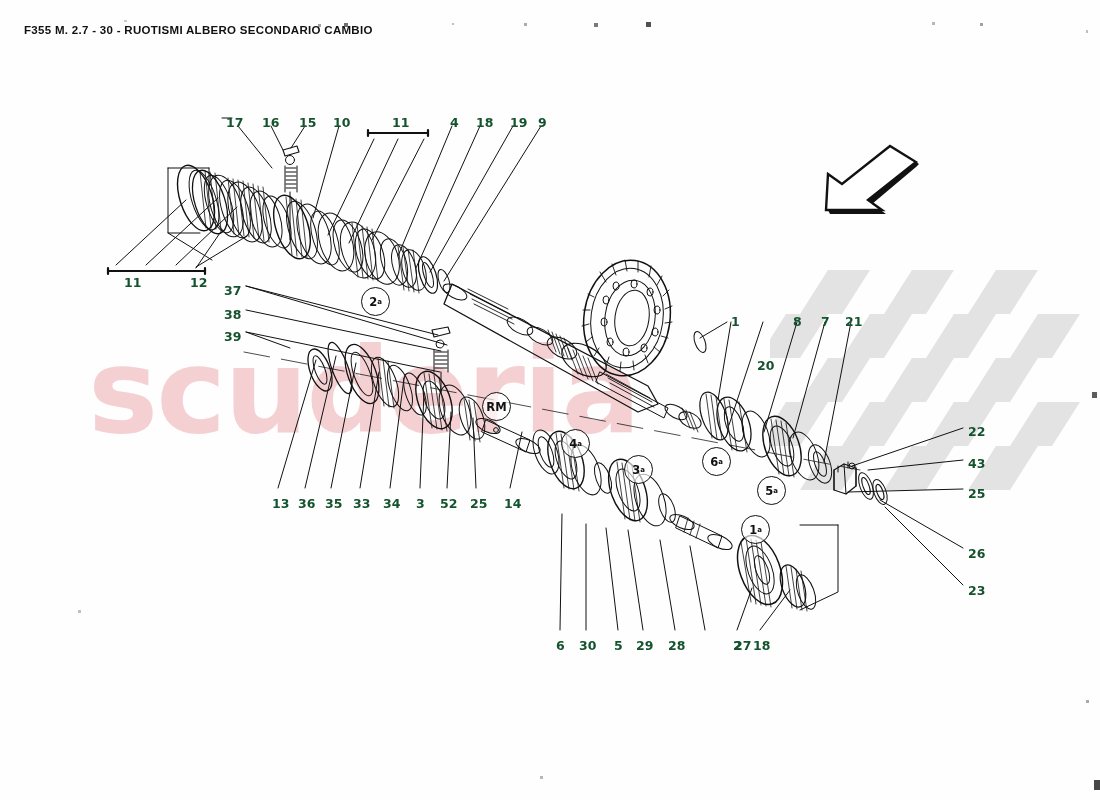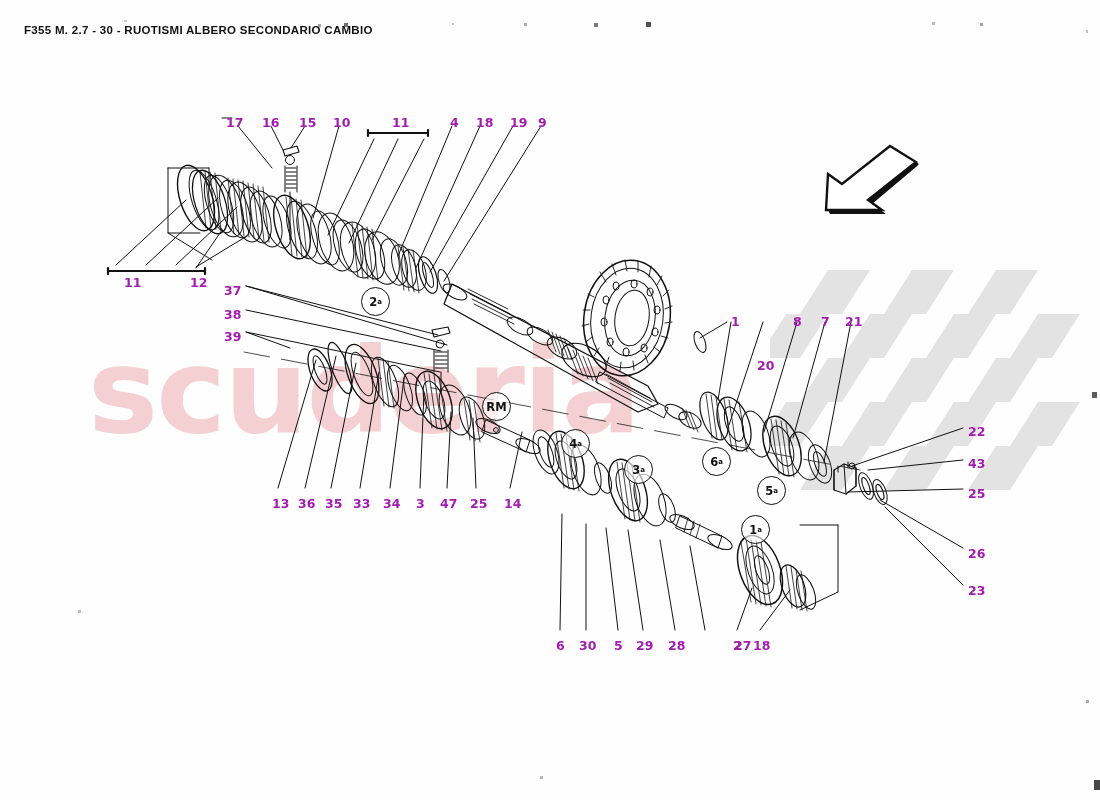--- a/index.html
+++ b/index.html
@@ -31,21 +31,21 @@
   .flag{position:absolute;left:770px;top:270px;width:330px;height:260px;pointer-events:none;}
 
   
   .arrow{position:absolute;left:812px;top:138px;width:120px;height:80px;}
 
   
   .art{position:absolute;left:0;top:0;width:1100px;height:800px;pointer-events:none;}
 
   
   .lbl{
-    position:absolute;font-size:12.5px;font-weight:bold;color:#a21caf;
+    position:absolute;font-size:12.5px;font-weight:bold;color:#14532d;
     white-space:nowrap;font-family:"DejaVu Sans",sans-serif;
   }
   
   .gmark{
     position:absolute;width:27px;height:27px;border:1.4px solid #111;border-radius:50%;
     font-size:11.5px;font-weight:bold;color:#111;
     display:flex;align-items:center;justify-content:center;
     background:rgba(255,255,255,.65);
     font-family:"DejaVu Sans",sans-serif;
   }
@@ -475,21 +475,21 @@
   <div class="lbl" style="left:224px;top:283px;">37</div>
   <div class="lbl" style="left:224px;top:307px;">38</div>
   <div class="lbl" style="left:224px;top:329px;">39</div>
 
   <div class="lbl" style="left:272px;top:496px;">13</div>
   <div class="lbl" style="left:298px;top:496px;">36</div>
   <div class="lbl" style="left:325px;top:496px;">35</div>
   <div class="lbl" style="left:353px;top:496px;">33</div>
   <div class="lbl" style="left:383px;top:496px;">34</div>
   <div class="lbl" style="left:416px;top:496px;">3</div>
-  <div class="lbl" style="left:440px;top:496px;">47</div>
+  <div class="lbl" style="left:440px;top:496px;">52</div>
   <div class="lbl" style="left:470px;top:496px;">25</div>
   <div class="lbl" style="left:504px;top:496px;">14</div>
 
   <div class="lbl" style="left:556px;top:638px;">6</div>
   <div class="lbl" style="left:579px;top:638px;">30</div>
   <div class="lbl" style="left:614px;top:638px;">5</div>
   <div class="lbl" style="left:636px;top:638px;">29</div>
   <div class="lbl" style="left:668px;top:638px;">28</div>
   <div class="lbl" style="left:698px;top:638px;margin-left:36px;">27</div>
   <div class="lbl" style="left:733px;top:638px;">2</div>

